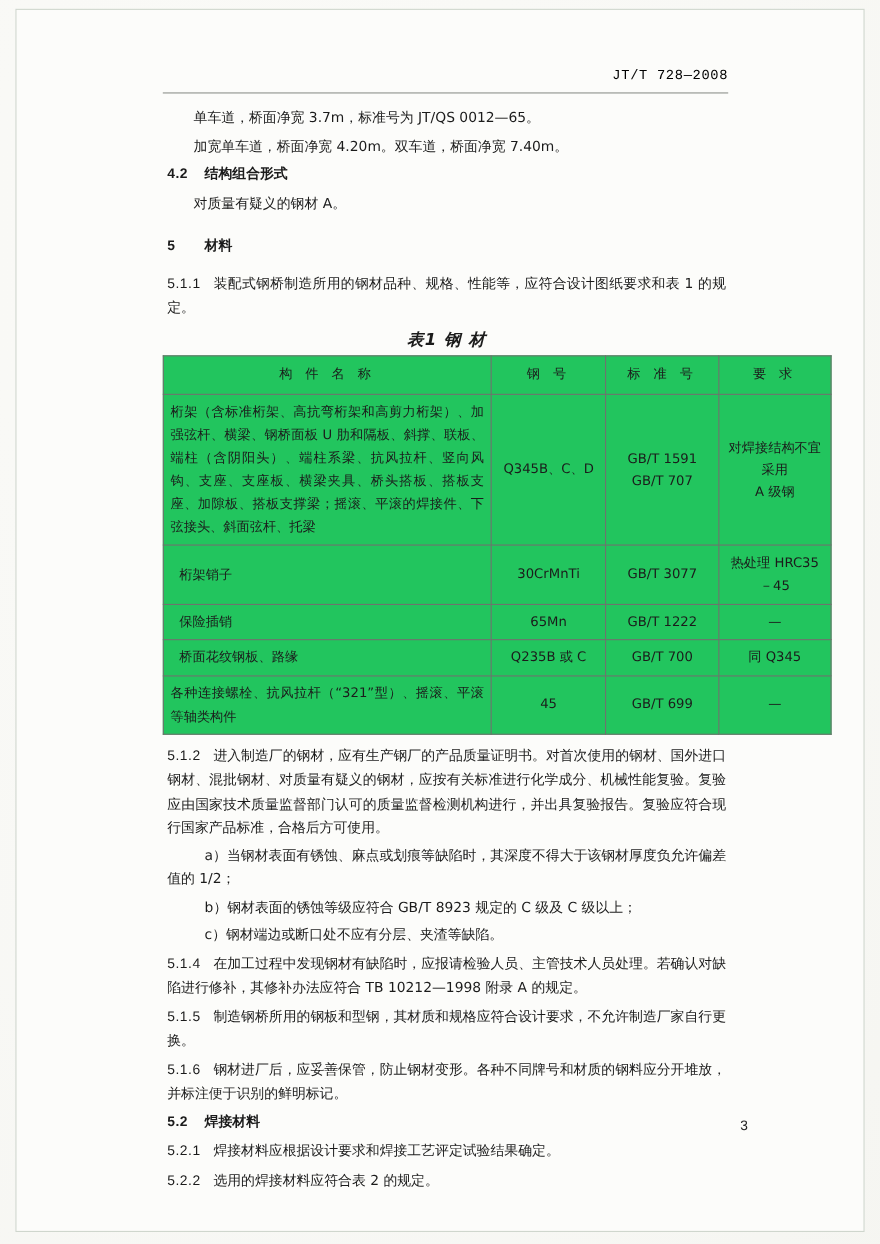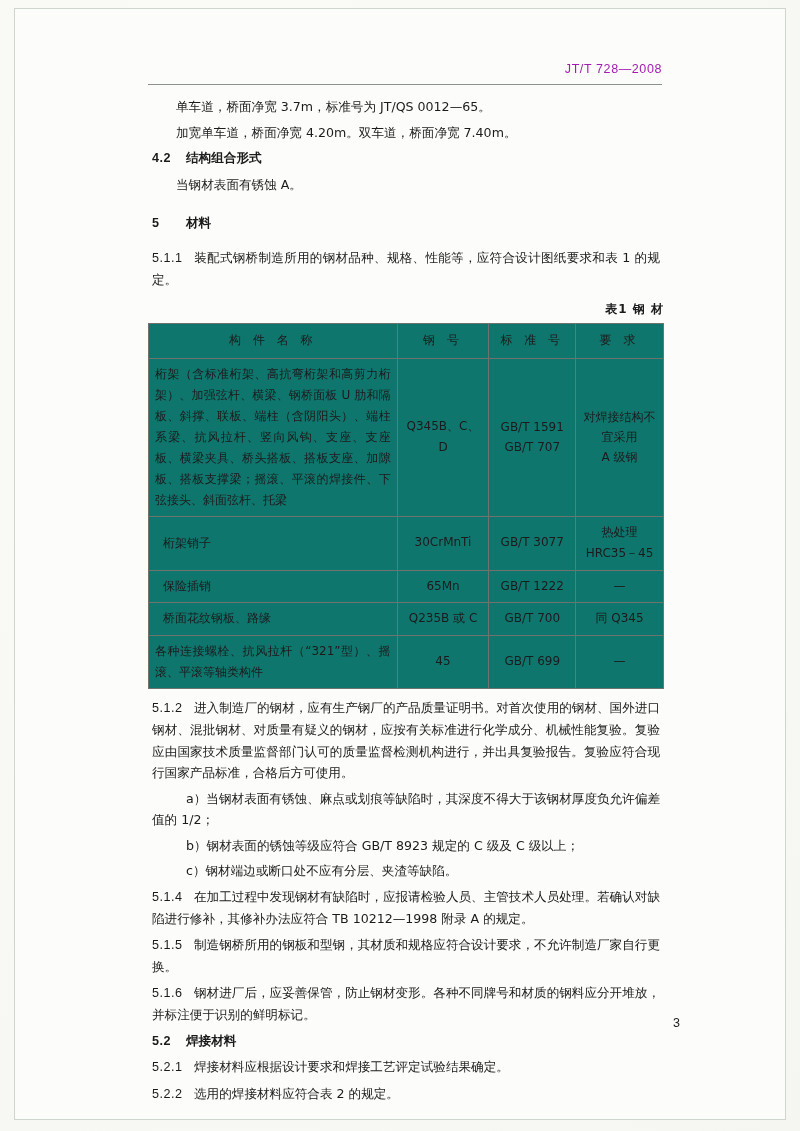--- a/index.html
+++ b/index.html
@@ -45,22 +45,22 @@
     height: 1131px;
   }
   .header {
     position: absolute;
     left: 148px;
     top: 62px;
     width: 514px;
     text-align: right;
     font-size: 12.5px;
     letter-spacing: 0.6px;
-    color: #a21caf;
-    font-family: Liberation Sans, sans-serif;
+    color: #000000;
+    font-family: Liberation Mono, monospace;
   }
   .header-rule {
     position: absolute;
     left: 148px;
     top: 84px;
     width: 514px;
     height: 1px;
     background: #8d918b;
   }
   .body-area {
@@ -93,32 +93,33 @@
   .bold { font-weight: bold; }
   .gap-s { height: 4px; }
   .gap-m { height: 9px; }
 
   .sub {
     text-indent: 34px;
   }
 
   
   .table-caption {
-    text-align: right;
-    font-size: 12px;
+    text-align: center;
+    font-size: 15px;
     font-weight: bold;
     margin: 0 0 3px 0;
     letter-spacing: 1px;
+    font-style: italic;
   }
   table.steel {
-    width: 516px;
+    width: 608px;
     border-collapse: collapse;
     font-size: 12px;
     color: #1b1b1b;
-    background: #0f766e;
+    background: #22c55e;
   }
   table.steel td, table.steel th {
     border: 1px solid #6f736e;
     padding: 5px 6px;
     vertical-align: middle;
     font-weight: normal;
   }
   table.steel thead th {
     text-align: center;
     letter-spacing: 4px;
@@ -163,21 +164,21 @@
 
       <p class="p indent1">单车道，桥面净宽 3.7m，标准号为 JT/QS 0012—65。</p>
 
 
       <p class="p indent1">加宽单车道，桥面净宽 4.20m。双车道，桥面净宽 7.40m。</p>
 
       <p class="p">
         <span class="num bold">4.2</span><span class="bold">结构组合形式</span>
       </p>
 
-      <p class="p indent1">当钢材表面有锈蚀 A。</p>
+      <p class="p indent1">对质量有疑义的钢材 A。</p>
 
       <div class="gap-m"></div>
 
       <p class="p">
         <span class="num bold">5</span><span class="bold">材料</span>
       </p>
 
       <div class="gap-s"></div>
 
 

